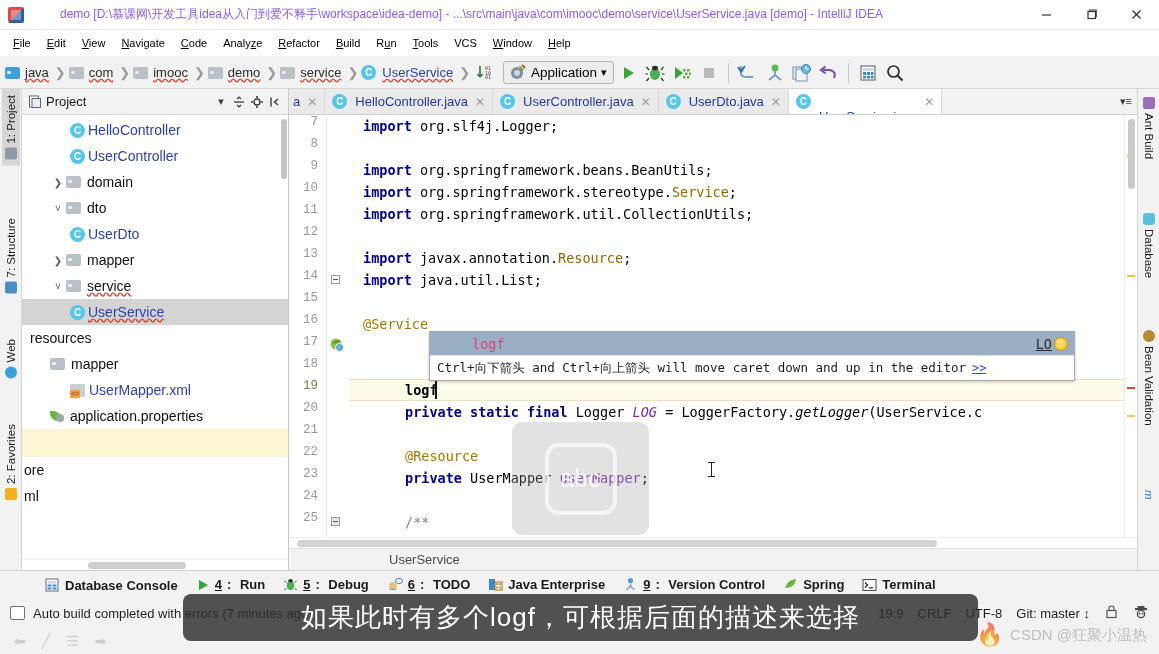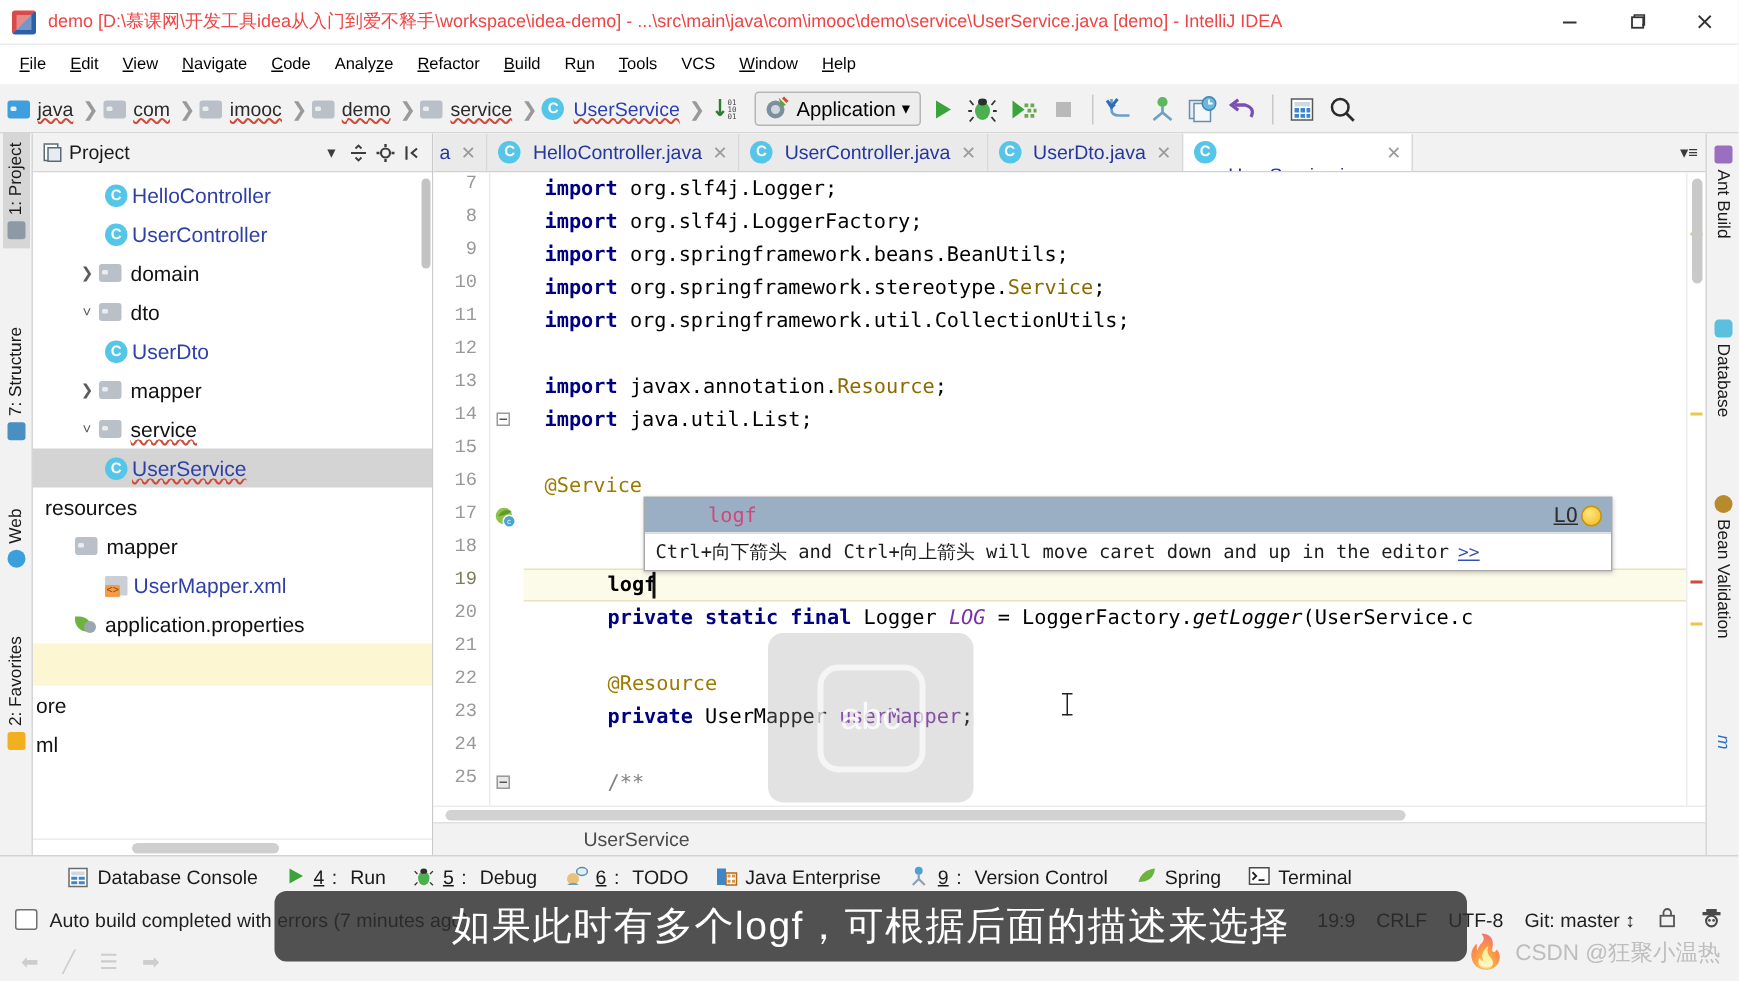--- a/index.html
+++ b/index.html
@@ -28,22 +28,22 @@
     width: 16px; height: 16px; margin-right: 8px;
     background: linear-gradient(135deg,#d94a4a 0 50%, #2b5fa8 50% 100%);
     border-radius: 2px;
     position: relative;
   }
   .title-icon::after {
     content: ""; position: absolute; left:3px; top:3px; width:10px;height:10px;
     background: rgba(255,255,255,.35);
   }
   .title-text {
-    font-size: 12px; color: #ef4444; white-space: nowrap;
-    overflow: hidden; text-overflow: ellipsis;
+    font-size: 12px; color: #8b5cf6; white-space: nowrap;
+    overflow: hidden; text-overflow: ellipsis; margin-left: 28px;
   }
   .win-buttons { margin-left: auto; display: flex; height: 30px; }
   .win-btn {
     width: 45px; height: 30px; display: flex; align-items: center; justify-content: center;
     color: #222; font-size: 13px;
   }
   .win-btn svg { display:block; }
 
   
   .menubar {
@@ -244,21 +244,21 @@
   .breadcrumb-bottom {
     height:22px; flex:0 0 22px; background:#f2f2f2; display:flex; align-items:center;
     padding-left:100px; font-size:13px; color:#4a4a4a; border-top:1px solid #e0e0e0;
   }
 
   
   .toolwin {
     height:28px; flex:0 0 28px; background:#f2f2f2; display:flex; align-items:center;
     gap:18px; padding-left:44px; border-top:1px solid #d2d2d2; font-size:13px; color:#1a1a1a;
   }
-  .tw-item { display:flex; align-items:flex-start; gap:5px; white-space:nowrap;}
+  .tw-item { display:flex; align-items:flex-end; gap:5px; white-space:nowrap;font-weight:bold;}
   .tw-item .u { text-decoration: underline; }
 
   
   .statusbar {
     height:30px; flex:0 0 30px; background:#f2f2f2; display:flex; align-items:center;
     padding-left:10px; font-size:13px; color:#1f1f1f; gap:8px;
   }
   .sb-right { margin-left:auto; display:flex; align-items:center; gap:14px; padding-right:10px;}
   .sb-sq { width:15px;height:14px;border:1.5px solid #6f6f6f;border-radius:2px;background:#fff;}
 
@@ -668,21 +668,20 @@
           <span style="position:absolute;left:4px;top:402px;width:9px;height:9px;border:1px solid #9a9a9a;background:#e8e8e8;"></span>
           <span style="position:absolute;left:6px;top:406px;width:5px;height:1px;background:#555;"></span>
         </div>
 
         <div class="code-area">
 
           <div class="caret-line" style="top:264px;"></div>
           <div class="caret-border" style="top:264px;"></div>
 
           <div class="cline" style="top:0px"><span class="kw">import</span> <span class="plain">org.slf4j.</span><span class="plain">Logger;</span></div>
-          <div class="cline" style="top:22px"><span class="kw">import</span> <span class="plain">org.slf4j.LoggerFactory;</span></div>
           <div class="cline" style="top:44px"><span class="kw">import</span> <span class="plain">org.springframework.beans.BeanUtils;</span></div>
           <div class="cline" style="top:66px"><span class="kw">import</span> <span class="plain">org.springframework.stereotype.</span><span class="cls2">Service</span><span class="plain">;</span></div>
           <div class="cline" style="top:88px"><span class="kw">import</span> <span class="plain">org.springframework.util.CollectionUtils;</span></div>
           <div class="cline" style="top:110px"></div>
           <div class="cline" style="top:132px"><span class="kw">import</span> <span class="plain">javax.annotation.</span><span class="cls2">Resource</span><span class="plain">;</span></div>
           <div class="cline" style="top:154px"><span class="kw">import</span> <span class="plain">java.util.List;</span></div>
           <div class="cline" style="top:176px"></div>
           <div class="cline" style="top:198px"><span class="ann">@Service</span></div>
           <div class="cline" style="top:220px"></div>
           <div class="cline" style="top:242px"></div>

